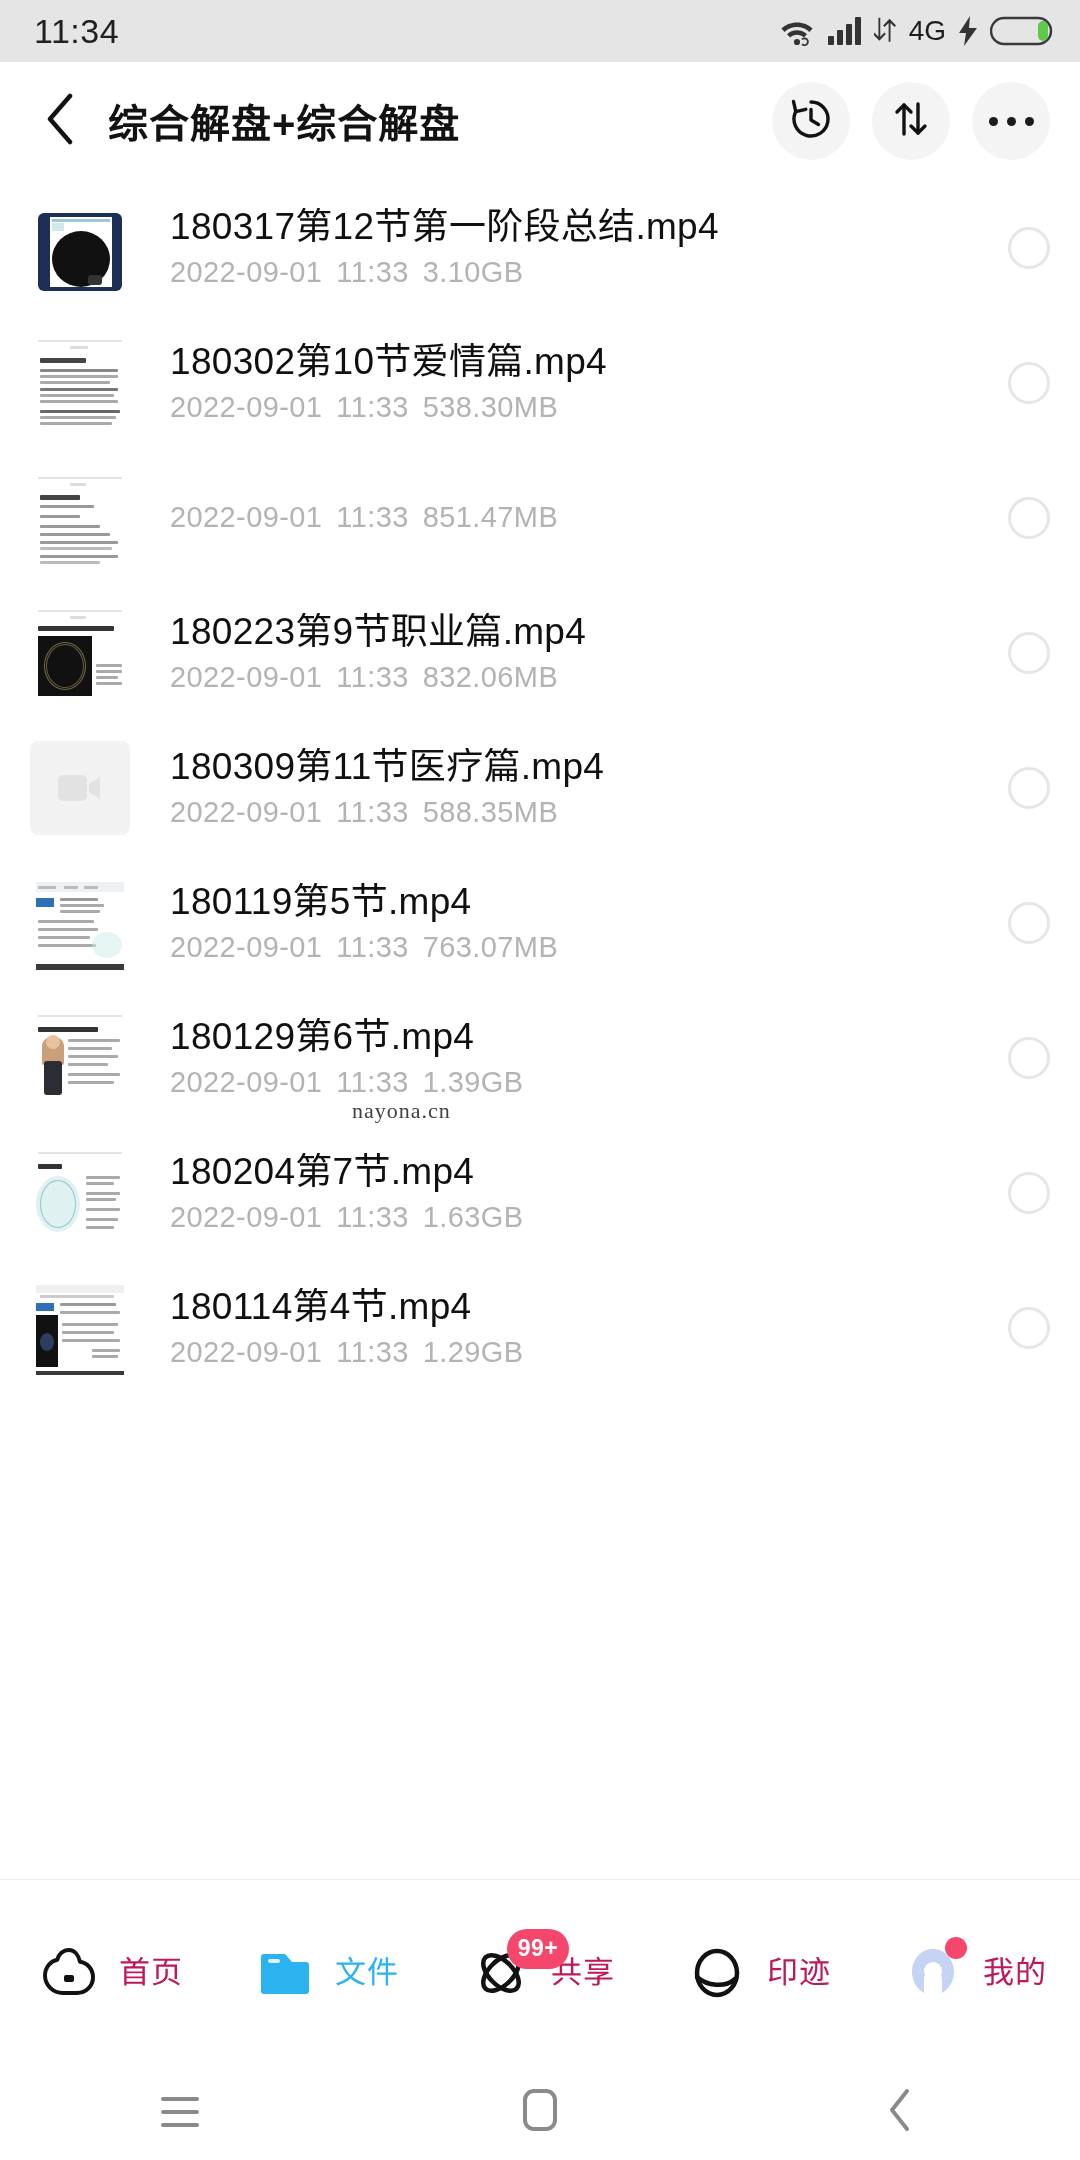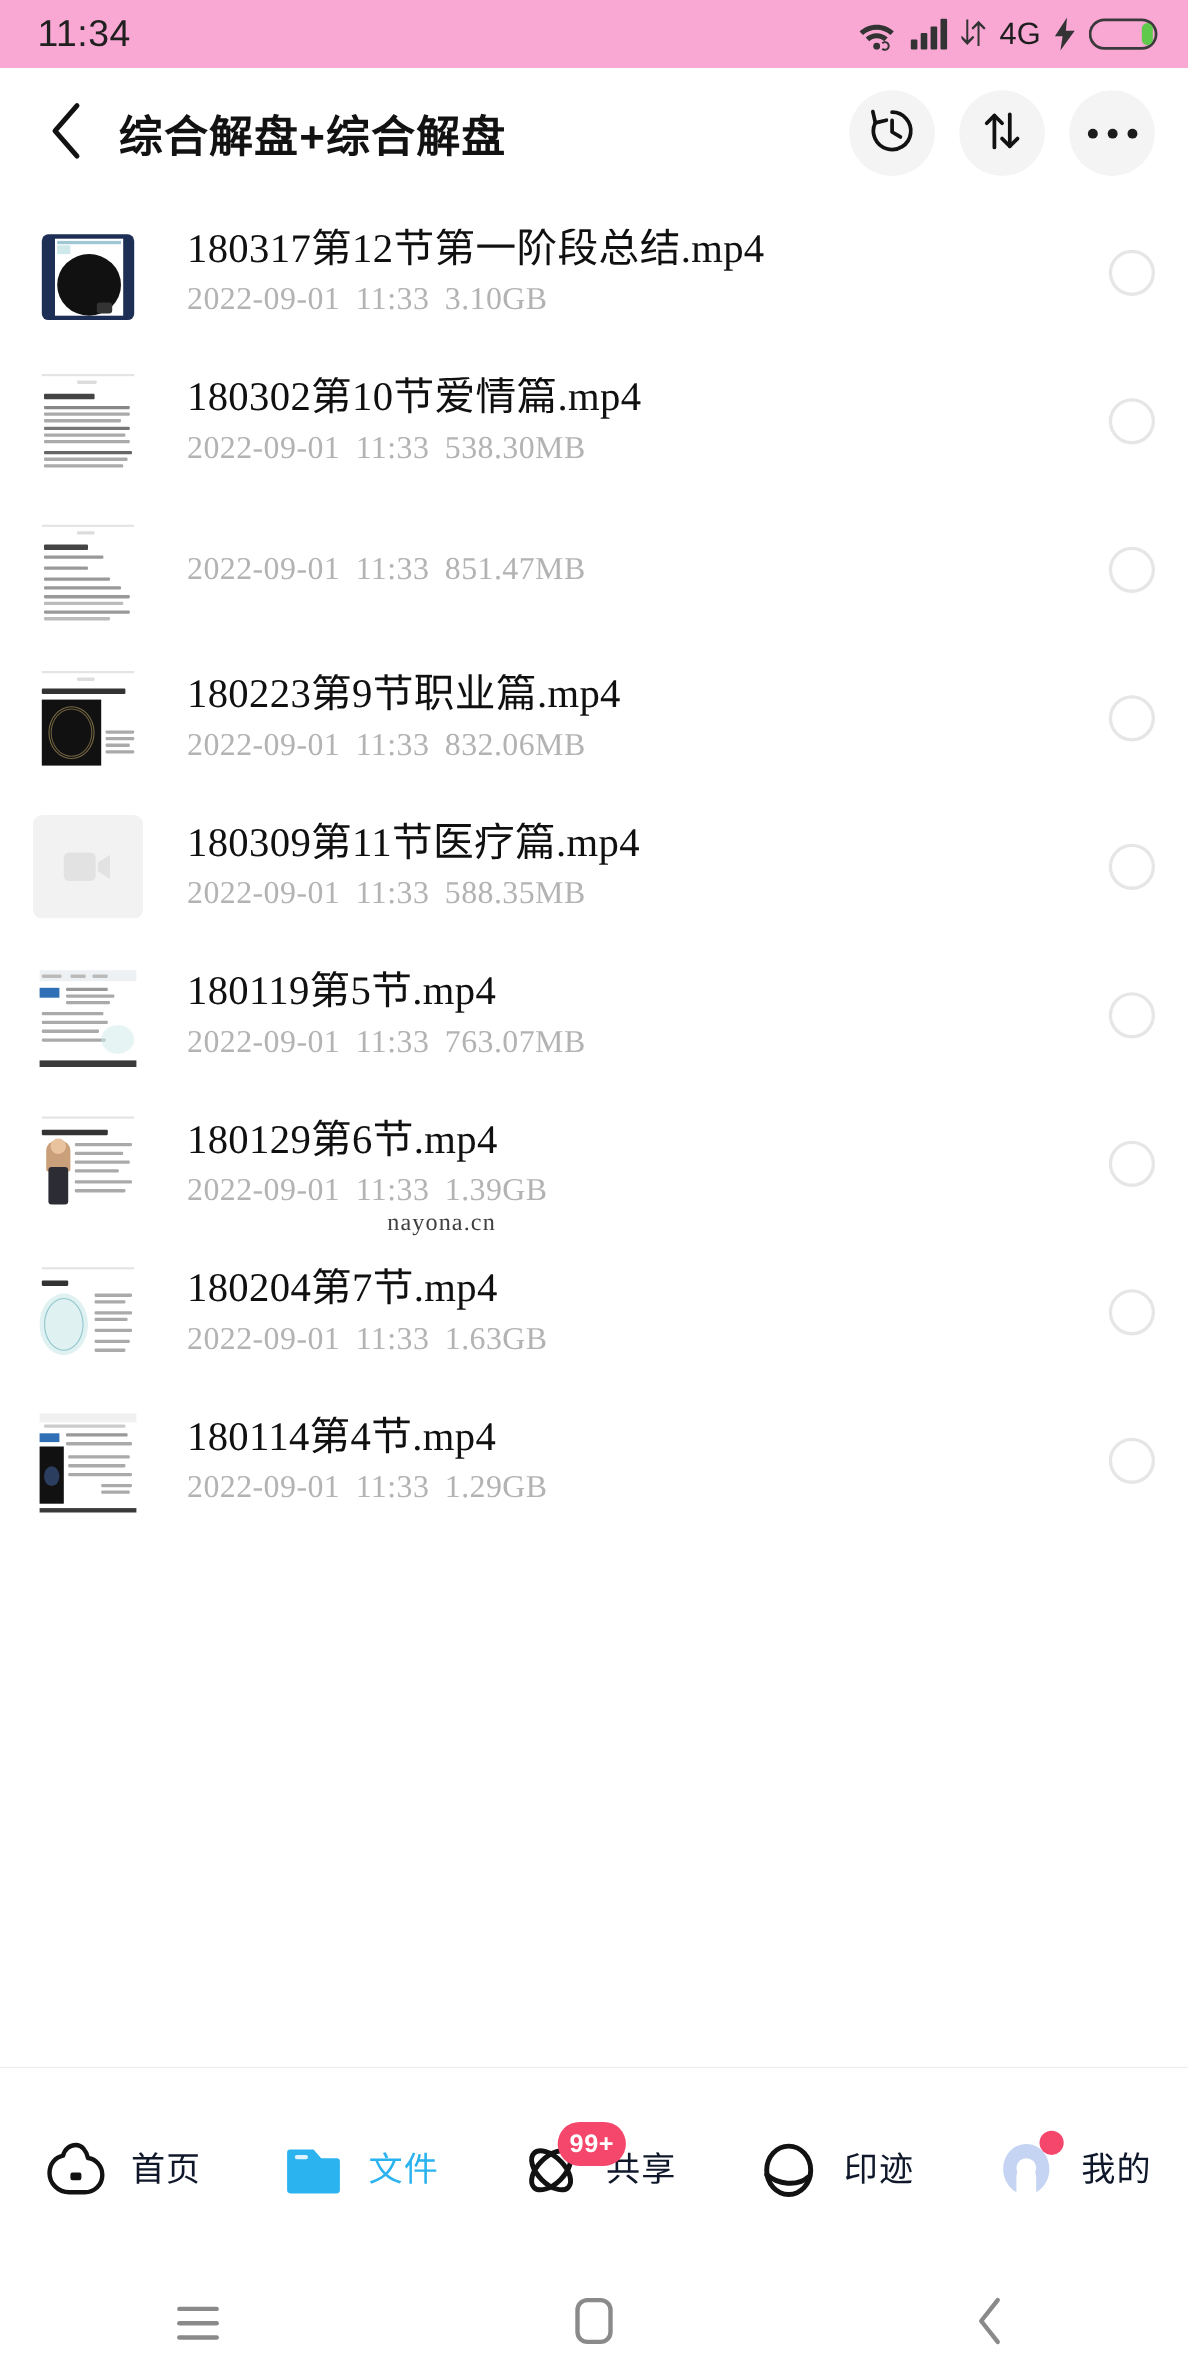--- a/index.html
+++ b/index.html
@@ -14,21 +14,21 @@
     position:relative;
   }
 
   
   .statusbar{
     height:62px;
     display:flex;
     align-items:center;
     justify-content:space-between;
     padding:0 26px 0 34px;
-    background:#f9a8d4;
+    background:#e5e5e5;
   }
   .status-clock{
     font-size:34px;
     font-weight:400;
     letter-spacing:0.5px;
     color:#202020;
   }
   .status-icons{
     display:flex;
     align-items:center;
@@ -127,21 +127,20 @@
     border-radius:2px;
   }
   .meta{
     flex:1 1 auto;
     min-width:0;
     margin-left:36px;
     display:flex;
     flex-direction:column;
     justify-content:center;
     gap:10px;
-    font-family:Liberation Serif, serif;
   }
   .fname{
     font-size:37px;
     font-weight:400;
     color:#101010;
     letter-spacing:0.3px;
     white-space:nowrap;
     overflow:hidden;
     text-overflow:ellipsis;
     line-height:1.05;
@@ -210,21 +209,21 @@
     gap:14px;
     position:relative;
   }
   .tab-icon{
     width:72px;height:72px;
     display:flex;align-items:center;justify-content:center;
     position:relative;
   }
   .tab-label{
     font-size:31px;
-    color:#0f172a;
+    color:#be185d;
     letter-spacing:1px;
     line-height:1;
   }
   .tab.active .tab-label{ color:#2bb3ef; }
   .badge{
     position:absolute;
     left:42px;
     top:-8px;
     background:#f4476b;
     color:#fff;

